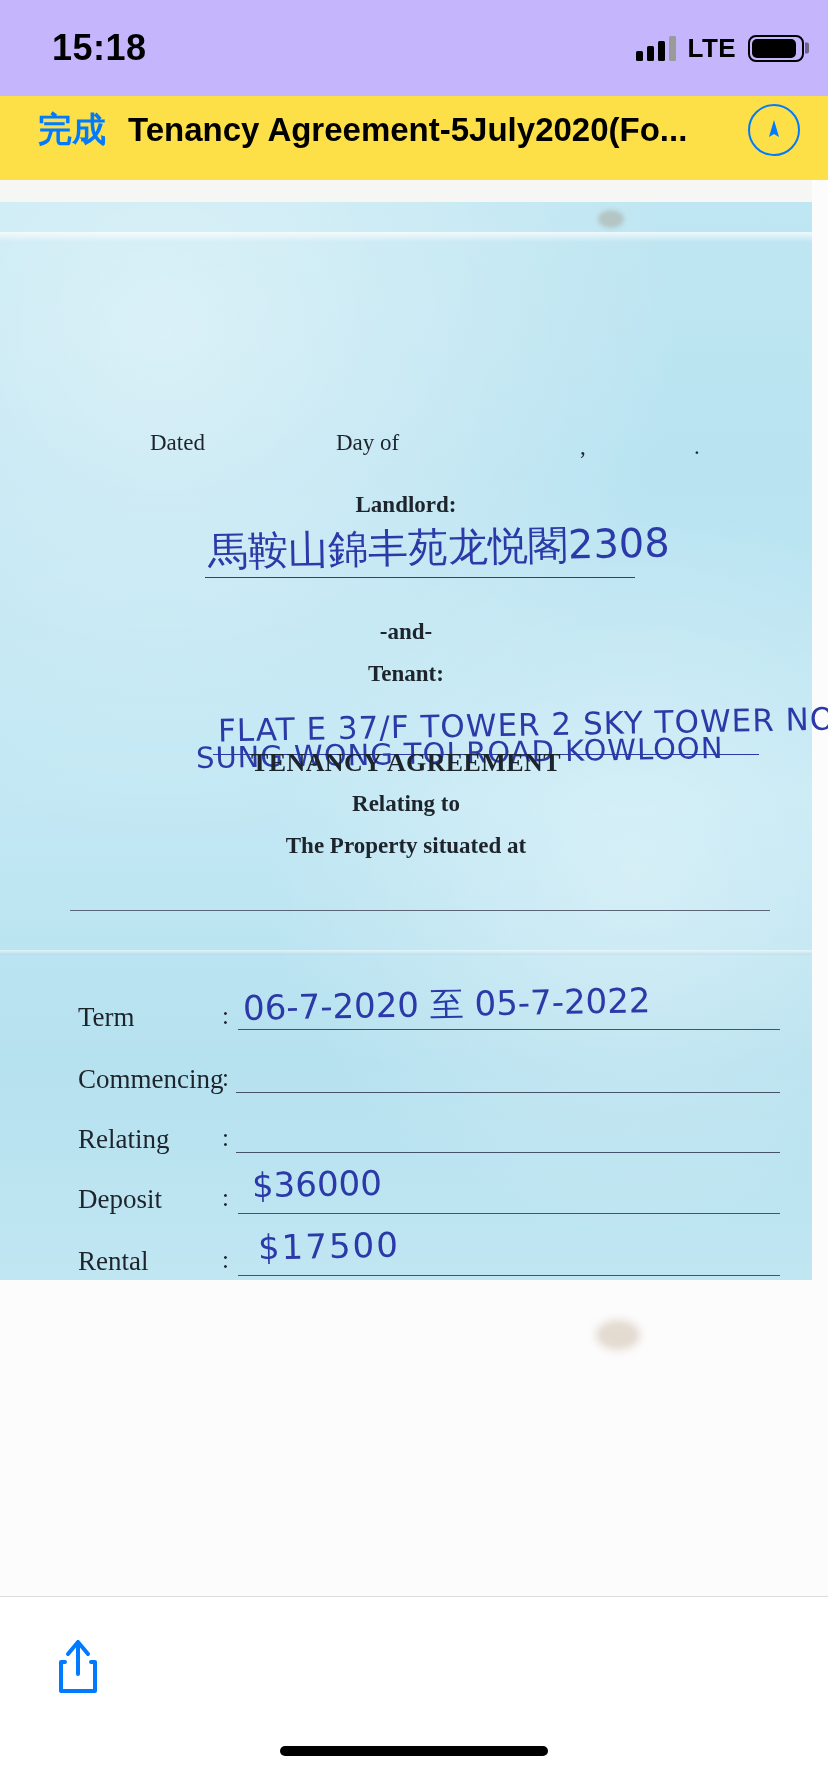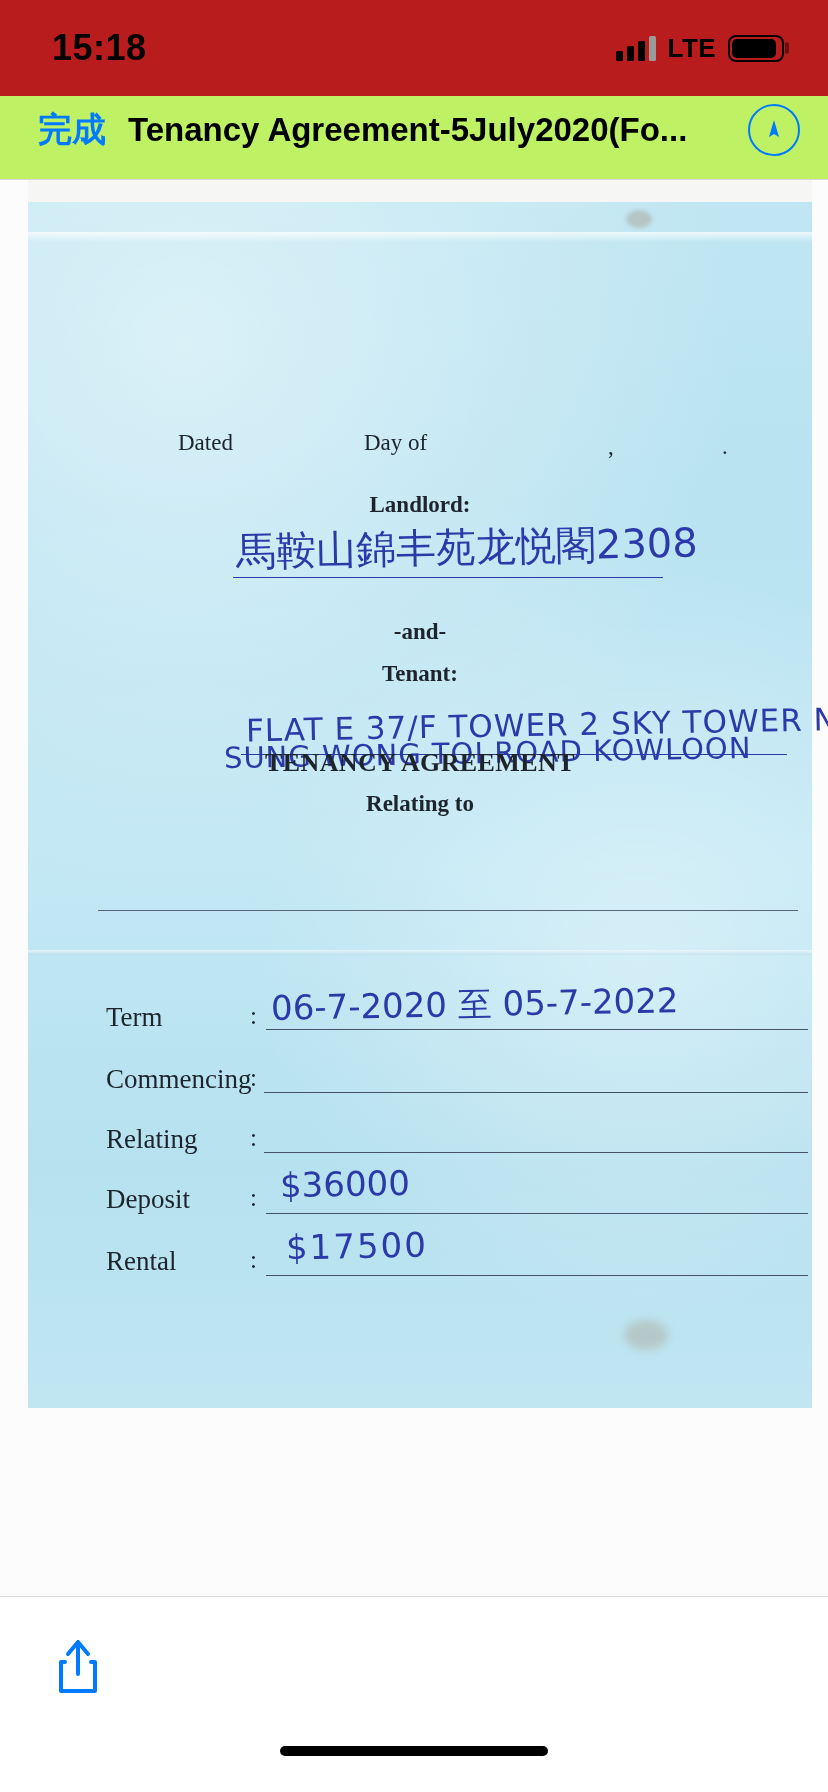--- a/index.html
+++ b/index.html
@@ -17,22 +17,22 @@
     flex-direction: column;
   }
 
   
   .statusbar {
     height: 96px;
     flex: 0 0 96px;
     display: flex;
     align-items: center;
     justify-content: space-between;
-    padding: 0 44px 0 52px;
-    background: #b91c1c;
+    padding: 0 24px 0 52px;
+    background: #c4b5fd;
   }
   .status-time {
     font-size: 36px;
     font-weight: 600;
     letter-spacing: 0.5px;
     color: #000;
   }
   .status-right {
     display: flex;
     align-items: center;
@@ -83,21 +83,21 @@
     opacity: 0.45;
   }
 
   
   .navbar {
     height: 84px;
     flex: 0 0 84px;
     display: flex;
     align-items: center;
     padding: 0 28px 16px 38px;
-    background: #bef264;
+    background: #fde047;
     border-bottom: 1px solid #d8d8da;
   }
   .nav-done {
     font-size: 34px;
     color: #007aff;
     font-weight: 600;
     white-space: nowrap;
   }
   .nav-title {
     flex: 1;
@@ -125,26 +125,25 @@
   .doc-area {
     flex: 1 1 auto;
     background: #fcfcfc;
     position: relative;
     overflow: hidden;
   }
   .paper {
     position: absolute;
     left: 0; right: 16px;
     top: 22px;
-    height: 1206px;
+    height: 1078px;
     background:
       radial-gradient(circle at 20% 12%, rgba(255,255,255,0.45), rgba(255,255,255,0) 45%),
       radial-gradient(circle at 78% 62%, rgba(255,255,255,0.35), rgba(255,255,255,0) 40%),
       linear-gradient(180deg, #bfe6f2 0%, #b9e3f1 25%, #c2e8f4 55%, #b6e1ef 80%, #c0e6f2 100%);
-    margin-left: 28px;
   }
   .paper::before {
     
     content: "";
     position: absolute;
     top: -22px; left: 0; right: 0;
     height: 22px;
     background: #f6f7f5;
   }
   .paper .crease-top {
@@ -307,20 +306,21 @@
 
         <div class="t center" style="top:459px;">Tenant:</div>
 
         <div class="t center" style="top:417px;">-and-</div>
         <div class="hand" style="left:218px; top:504px; font-size:31px; letter-spacing:1px;">FLAT E 37/F  TOWER 2   SKY TOWER NO 38</div>
         <div class="rule hand-rule" style="left:213px; top:552px; width:546px;"></div>
         <div class="hand" style="left:196px; top:534px; font-size:29px; letter-spacing:1px;">SUNG WONG TOI ROAD   KOWLOON</div>
 
         <div class="t center" style="top:589px;">Relating to</div>
         <div class="t center bold" style="top:546px;">TENANCY AGREEMENT</div>
+        <div class="t center" style="top:631px;">The Property situated at</div>
 
         <div class="rule thin" style="left:70px; top:708px; width:700px;"></div>
 
         <div class="label" style="left:78px; top:800px;">Term</div>
         <div class="colon" style="left:222px; top:800px;">:</div>
         <div class="hand" style="left:243px; top:780px; font-size:34px;">06-7-2020 至 05-7-2022</div>
         <div class="rule" style="left:238px; top:827px; width:542px;"></div>
 
         <div class="label" style="left:78px; top:862px;">Commencing</div>
         <div class="colon" style="left:222px; top:862px;">:</div>

